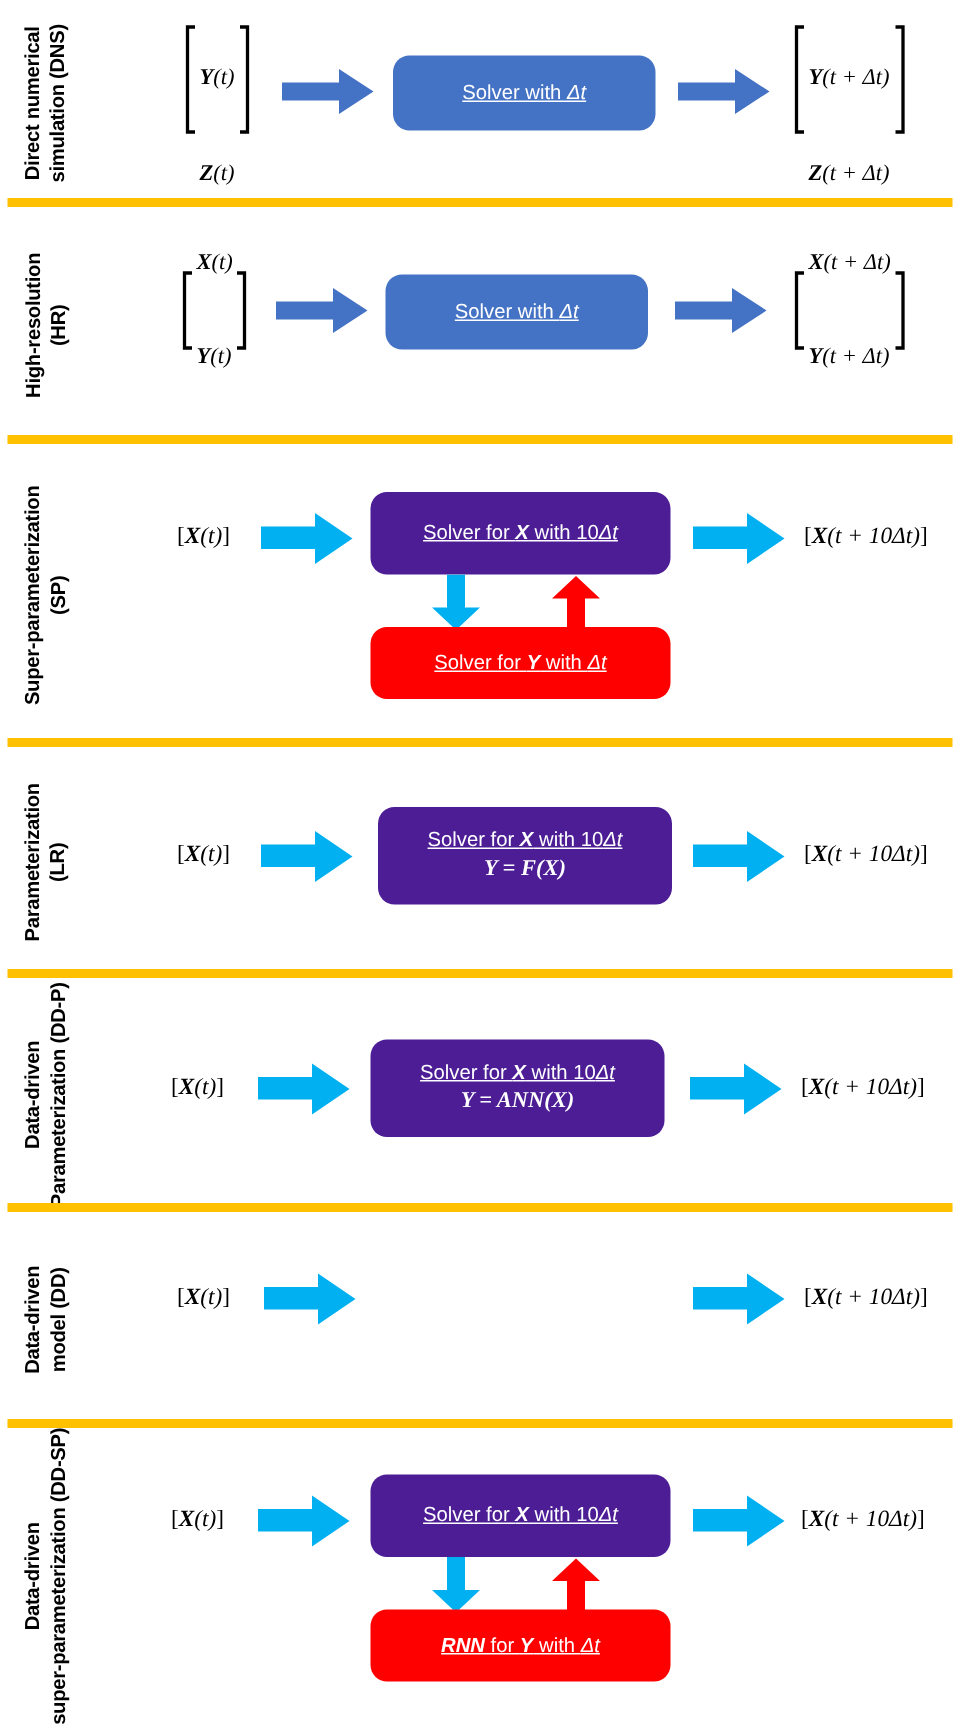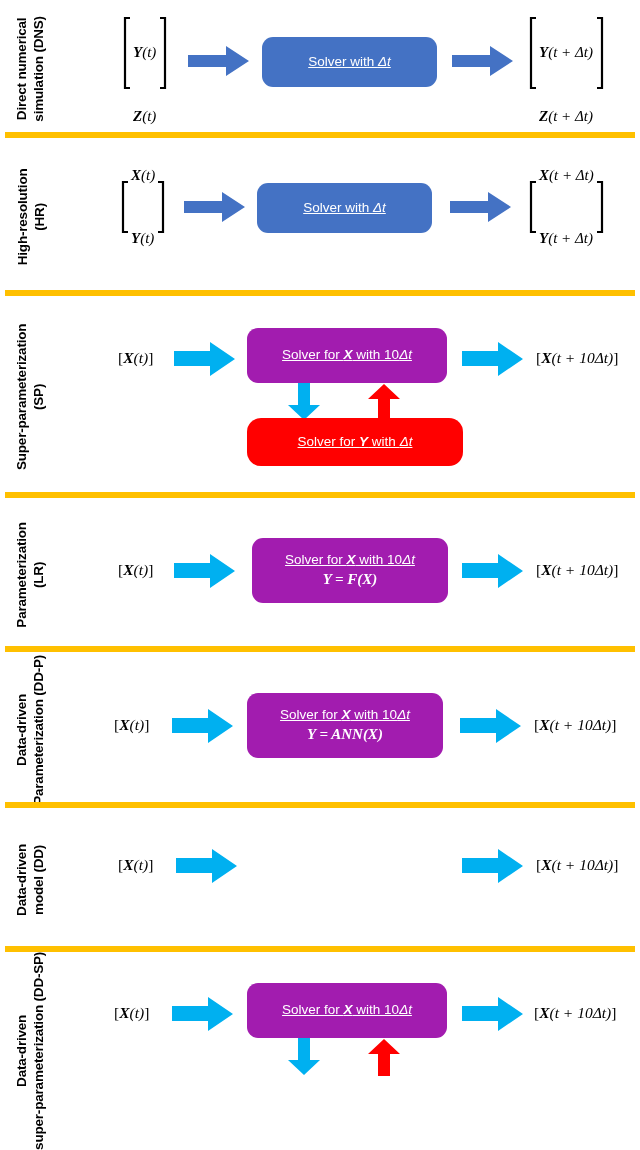--- a/index.html
+++ b/index.html
@@ -119,21 +119,21 @@
     align-items: center;
     justify-content: center;
     text-align: center;
     font-family: "Liberation Sans", sans-serif;
     font-size: 13.5px;
     line-height: 1.25;
     box-sizing: border-box;
     padding: 2px 6px;
   }
   .box.blue   { background: #4472C4; }
-  .box.cyan   { background: #a21caf; }
+  .box.cyan   { background: #4c1d95; }
   .box.red    { background: #FF0000; }
   .box .line1 { white-space: nowrap; text-decoration: underline; }
   .box .line2 {
     white-space: nowrap;
     font-family: "Liberation Serif", serif;
     font-style: italic;
     font-weight: bold;
     font-size: 15px;
     margin-top: 1px;
   }
@@ -302,21 +302,21 @@
         <svg width="34" height="38" viewBox="0 0 34 38">
             <path d="M11 0 H23 V22 H33 L17 37 L1 22 H11 Z" fill="#00B0F0"></path>
           </svg>
       </div>
 
       <div class="arrow" style="left:305px;top:87px;">
         <svg width="34" height="38" viewBox="0 0 34 38">
             <path d="M17 1 L33 16 H23 V38 H11 V16 H1 Z" fill="#FF0000"></path>
           </svg>
       </div>
-      <div class="box red" style="left:185px;top:122px;width:216px;height:48px;border-radius:14px;">
+      <div class="box red" style="left:185px;top:122px;width:200px;height:48px;">
         <span class="line1">Solver for <span class="var">Y</span> with <span class="it">Δt</span></span>
       </div>
     </div>
     <div class="divider" style="top:196px;"></div>
   </div>
 
   <div class="row" style="top:498px;height:154px;">
     <div class="row-label">
       <div class="rot">
         <span class="l1">Parameterization</span>
@@ -438,16 +438,19 @@
       <div class="arrow" style="left:225px;top:86px;">
         <svg width="34" height="38" viewBox="0 0 34 38">
             <path d="M11 0 H23 V22 H33 L17 37 L1 22 H11 Z" fill="#00B0F0"></path>
           </svg>
       </div>
       <div class="arrow" style="left:305px;top:86px;">
         <svg width="34" height="38" viewBox="0 0 34 38">
             <path d="M17 1 L33 16 H23 V38 H11 V16 H1 Z" fill="#FF0000"></path>
           </svg>
       </div>
+      <div class="box red" style="left:185px;top:121px;width:200px;height:48px;">
+        <span class="line1"><span class="it" style="font-weight:bold;">RNN</span> for <span class="var">Y</span> with <span class="it">Δt</span></span>
+      </div>
     </div>
   </div>
 
 </div>
 
 </body></html>

